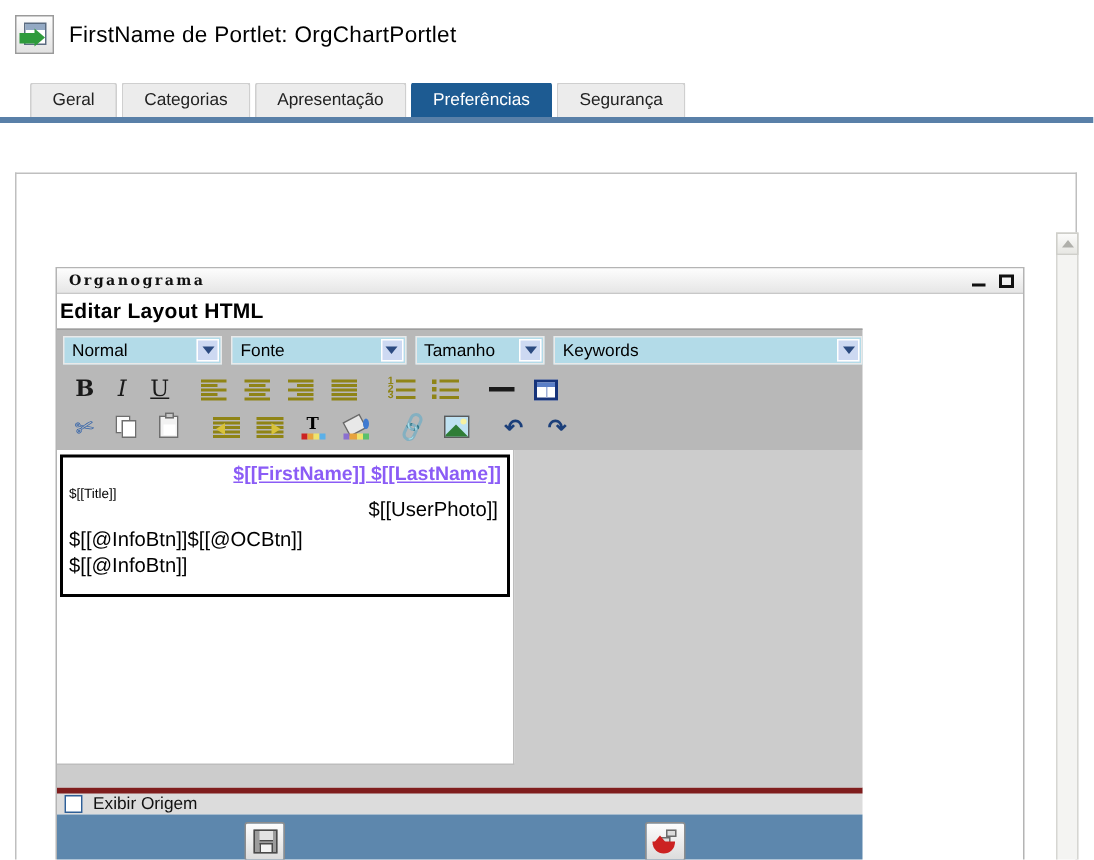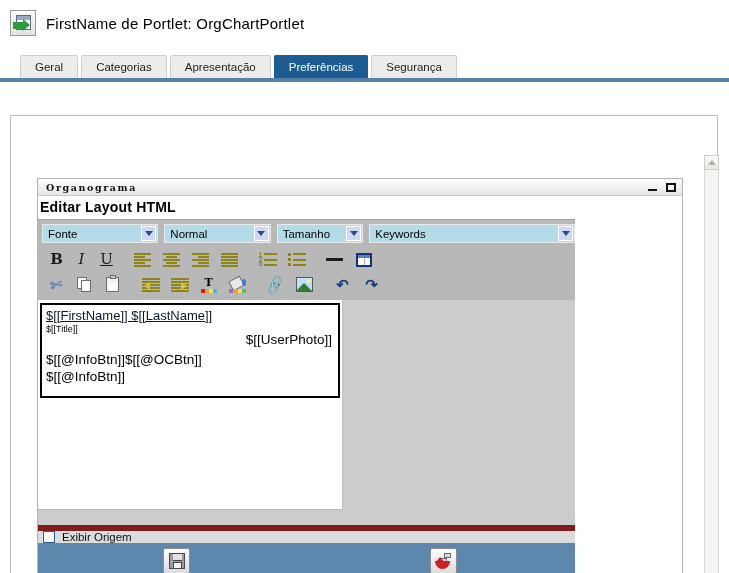--- a/index.html
+++ b/index.html
@@ -362,25 +362,26 @@
   .token-box {
     margin: 3px 2px 0 2px;
     border: 2px solid #000000;
     height: 95px;
     box-sizing: border-box;
     position: relative;
     background: #ffffff;
     padding: 3px 4px 0 4px;
   }
   .tok-name {
-    color: #0f172a;
-    font-weight: normal;
+    color: #8b5cf6;
+    font-weight: bold;
     font-size: 13px;
     text-decoration: underline;
     white-space: nowrap;
+    text-align: right;
   }
   .tok-title {
     font-size: 9px;
     margin-top: 1px;
     color: #000;
   }
   .tok-buttons {
     position: absolute;
     left: 4px; top: 46px;
     font-size: 13.5px;
@@ -391,21 +392,21 @@
     position: absolute;
     right: 6px; top: 27px;
     font-size: 13.5px;
     white-space: nowrap;
   }
 
   
   .source-row {
     width: 537px;
     background: #dcdcdc;
-    border-top: 6px solid #7f1d1d;
+    border-top: 4px solid #7f1d1d;
     height: 18px;
     display: flex;
     align-items: center;
     padding-left: 5px;
     box-sizing: border-box;
   }
   .checkbox {
     width: 12px; height: 12px;
     background: #ffffff;
     border: 1px solid #2f5f96;
@@ -530,26 +531,26 @@
       <span class="win-btn">
           <span class="sq"></span>
         </span>
     </div>
 
     <div class="editor-heading">Editar Layout HTML</div>
 
     <div class="toolbar">
 
       <div class="tb-row selects">
+        <div class="select sel-normal">
+          <span class="lbl">Normal</span>
+          <span class="chev"></span>
+        </div>
         <div class="select sel-fonte">
           <span class="lbl">Fonte</span>
-          <span class="chev"></span>
-        </div>
-        <div class="select sel-normal">
-          <span class="lbl">Normal</span>
           <span class="chev"></span>
         </div>
         <div class="select sel-tam">
           <span class="lbl">Tamanho</span>
           <span class="chev"></span>
         </div>
         <div class="select sel-kw">
           <span class="lbl">Keywords</span>
           <span class="chev"></span>
         </div>

